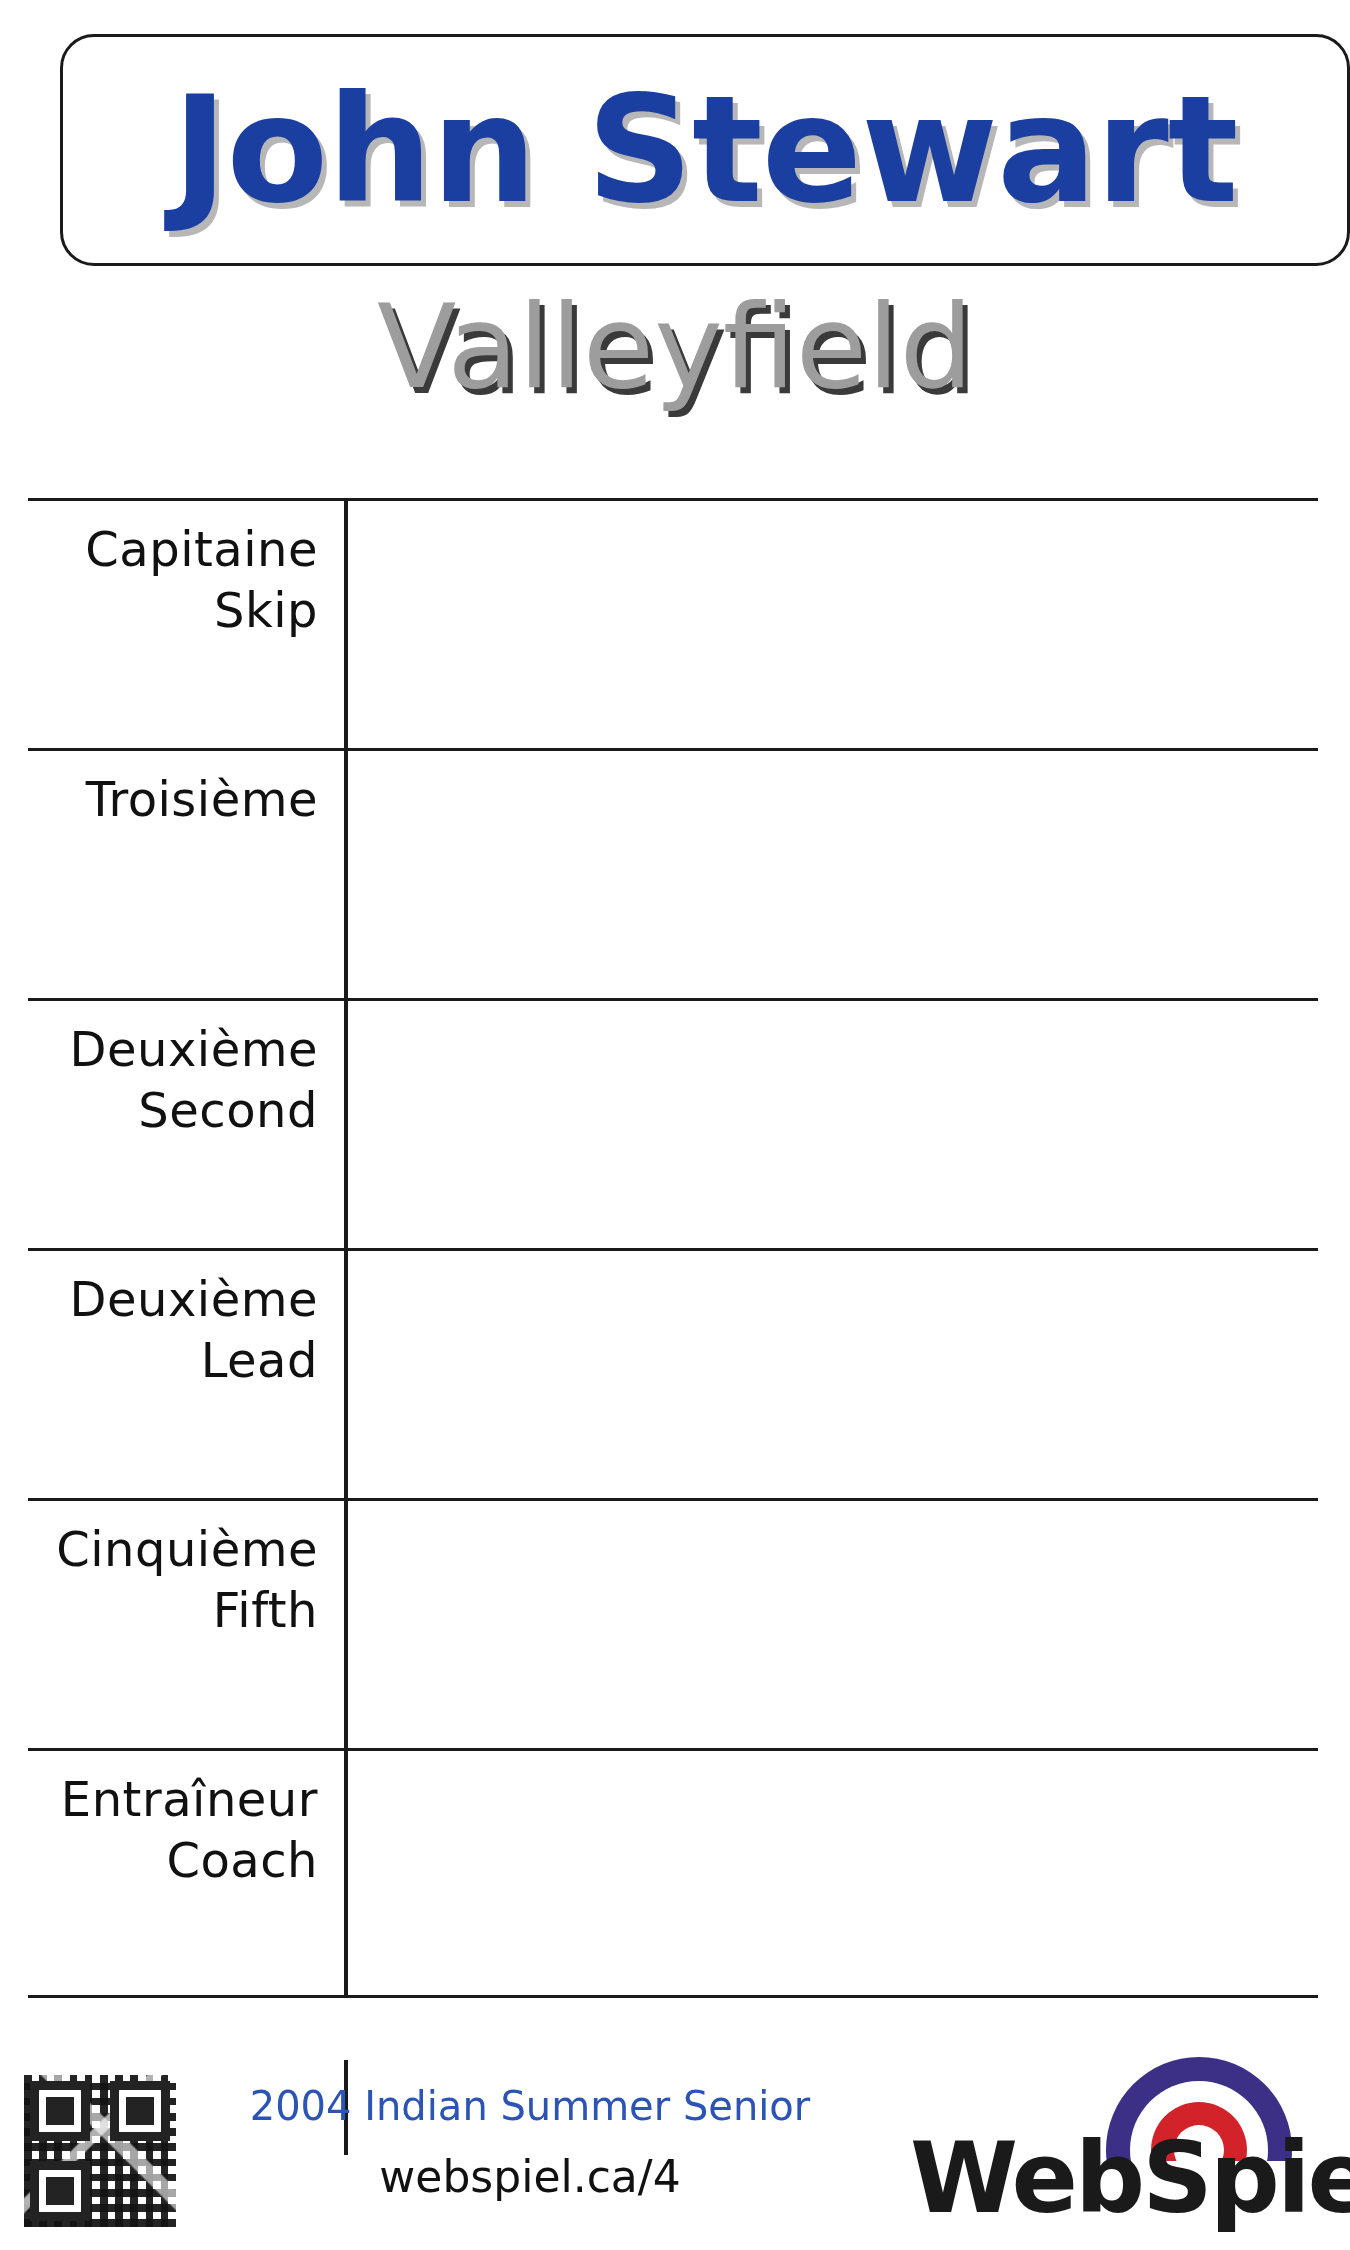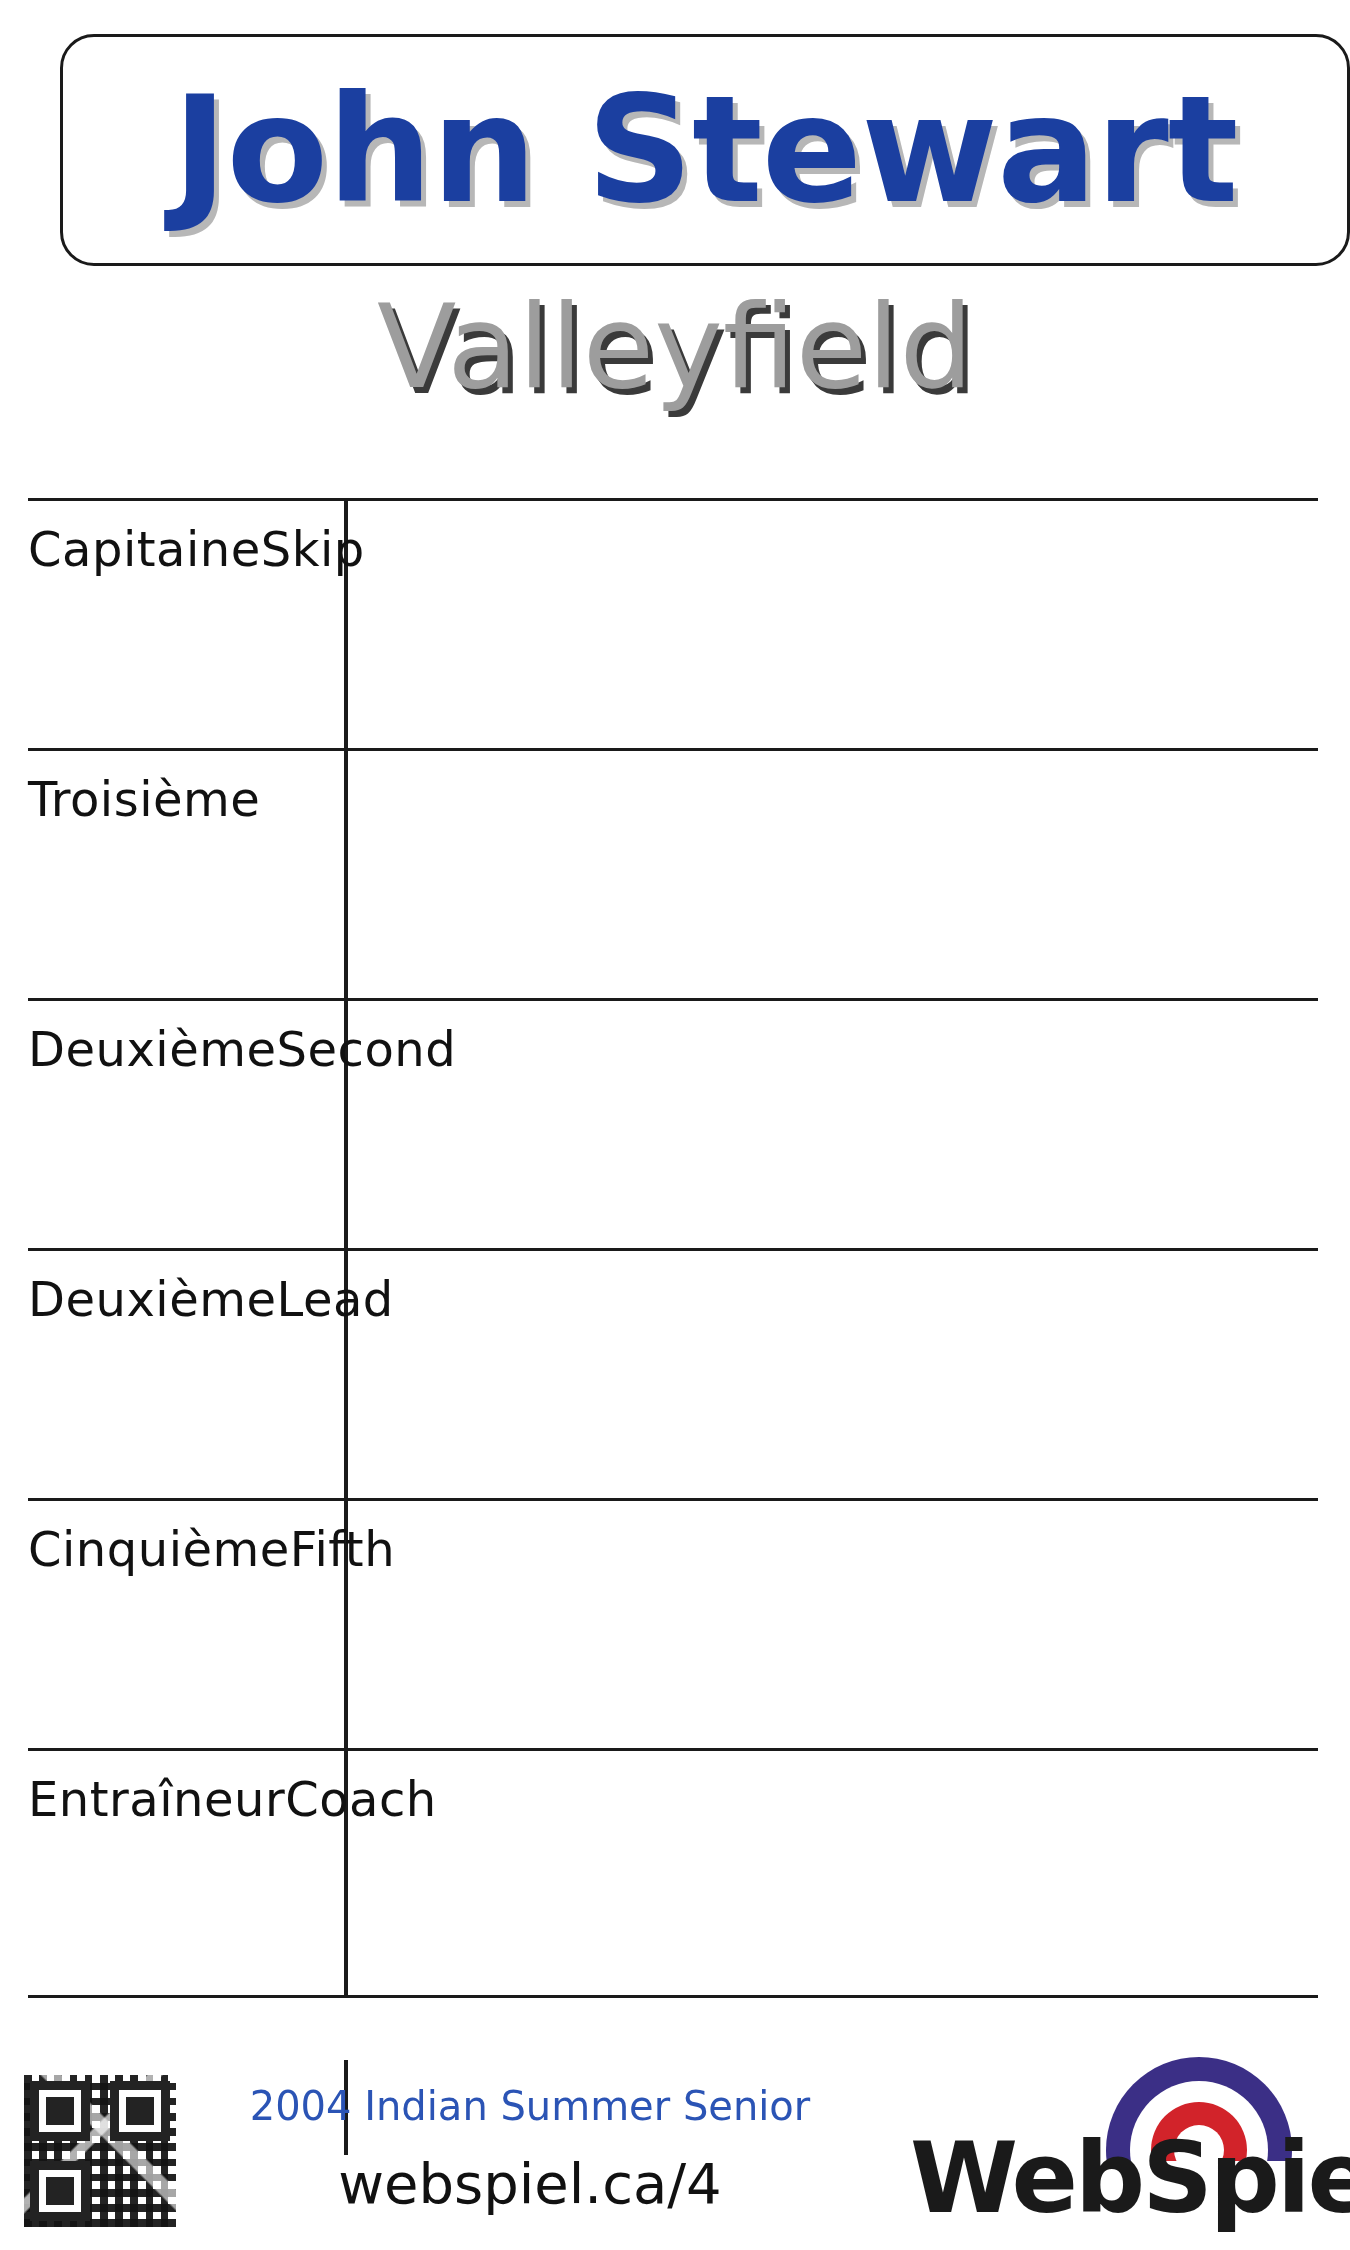--- a/index.html
+++ b/index.html
@@ -84,20 +84,21 @@
   }
   .roster-row:last-child {
     border-bottom: 3px solid #1a1a1a;
   }
   .roster-label {
     width: 320px;
     box-sizing: border-box;
     padding: 18px 26px 10px 0;
     text-align: right;
     display: flex;
+    flex-direction: column;
     justify-content: flex-start;
     border-right: 4px solid #1a1a1a;
   }
   .roster-label .fr,
   .roster-label .en {
     font-family: "DejaVu Sans", sans-serif;
     font-size: 48px;
     font-weight: 400;
     color: #111111;
     line-height: 1.28;
@@ -177,21 +178,21 @@
     color: #2b54b5;
     white-space: nowrap;
   }
   .event-url {
     position: absolute;
     left: 230px;
     top: 96px;
     width: 600px;
     text-align: center;
     font-family: "DejaVu Sans", sans-serif;
-    font-size: 56px;
+    font-size: 44px;
     color: #111111;
     white-space: nowrap;
   }
 
   
   .logo {
     position: absolute;
     right: 8px;
     top: 2px;
     width: 432px;

